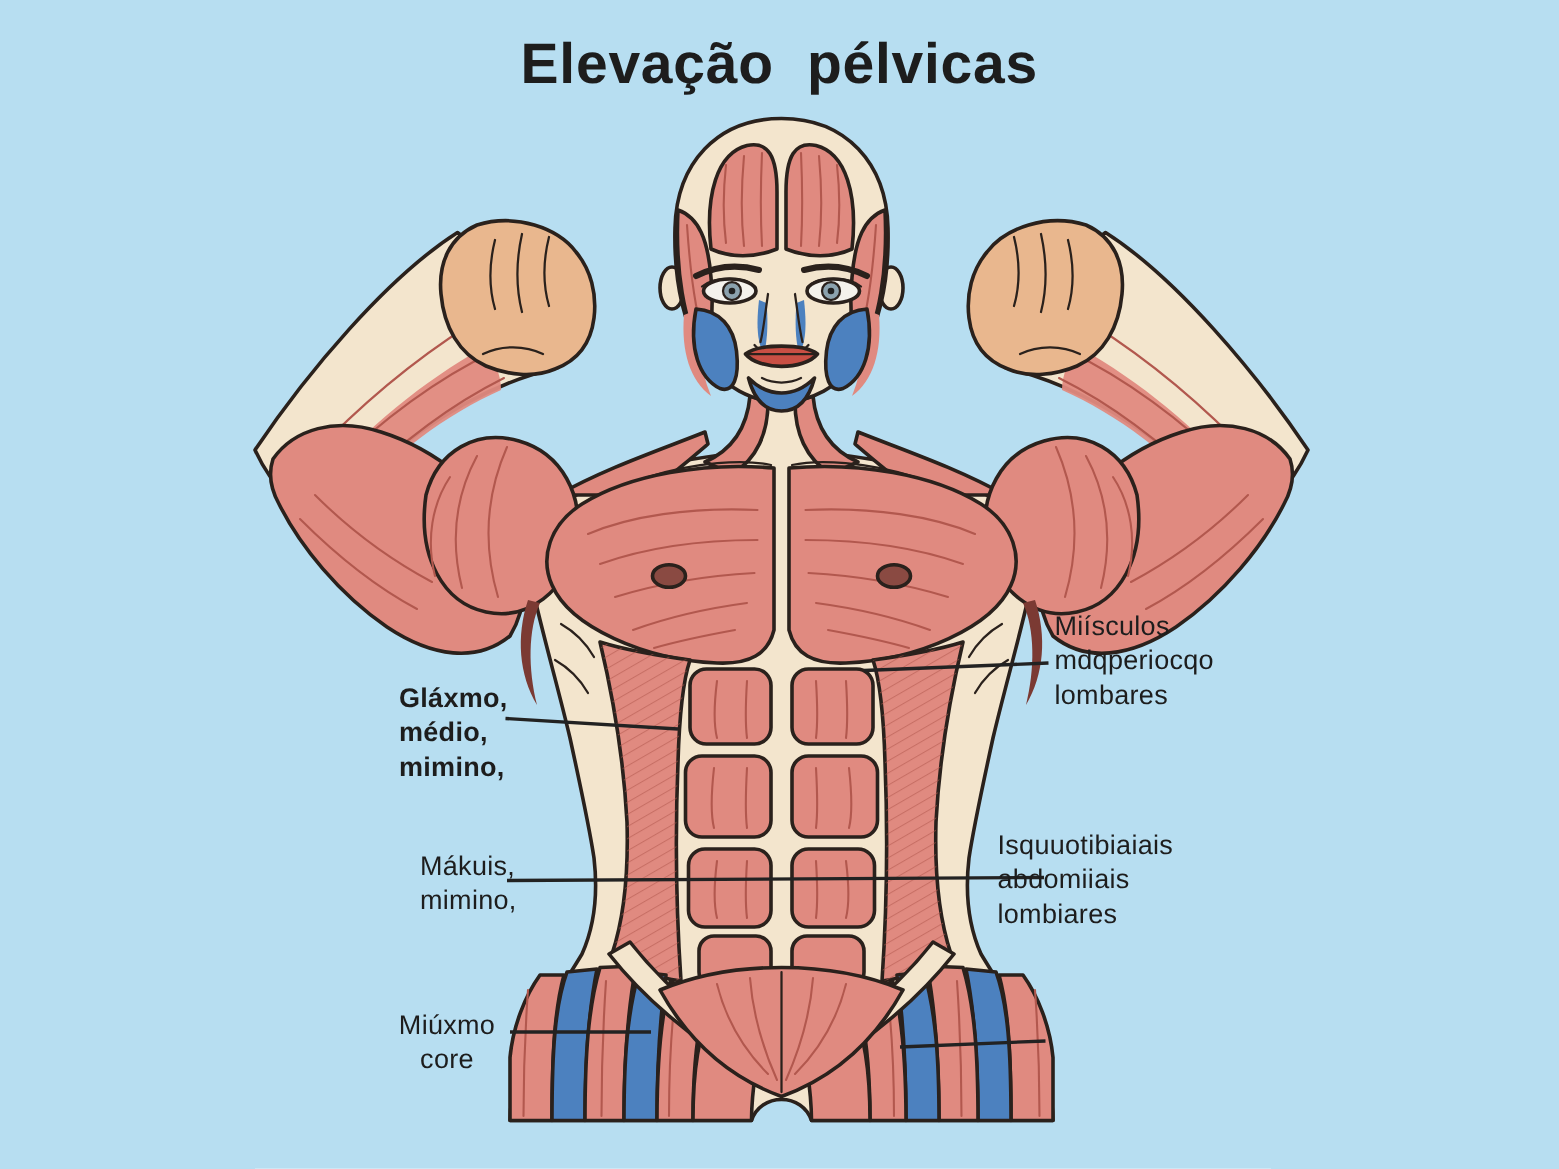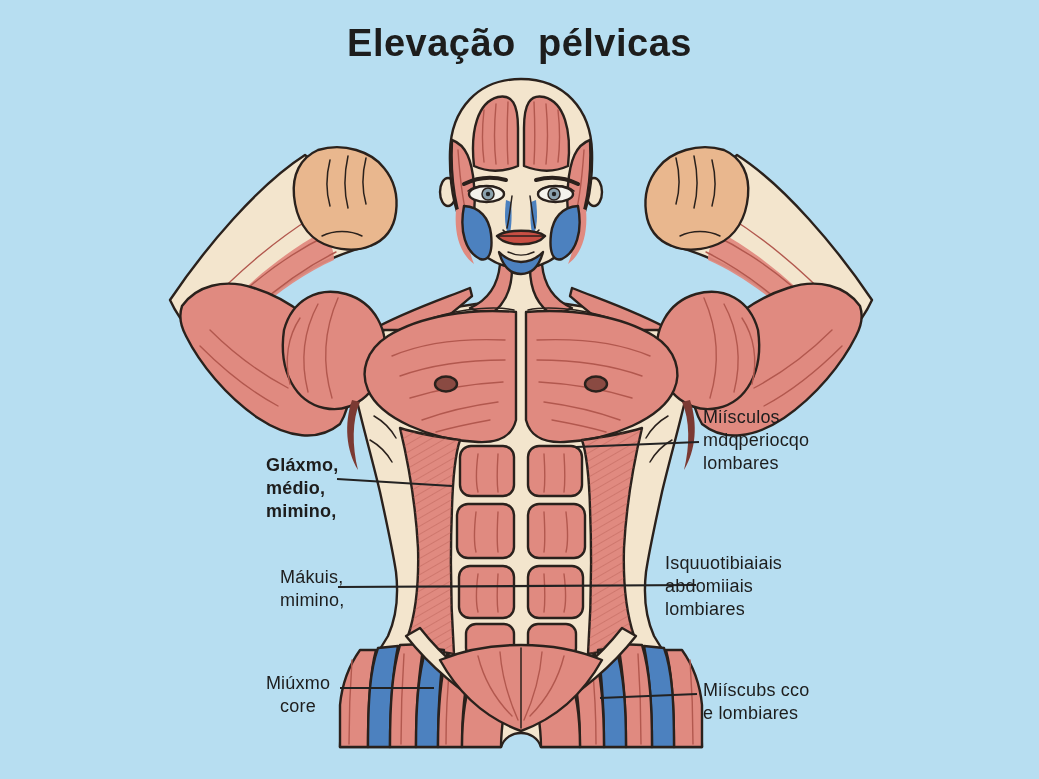--- a/index.html
+++ b/index.html
@@ -261,18 +261,14 @@
   <div class="label" style="left:703px;top:406px;">
     <span>Miísculos</span>
     <span>mdqperiocqo</span>
     <span>lombares</span>
   </div>
   <div class="label" style="left:665px;top:552px;">
     <span>Isquuotibiaiais</span>
     <span>abdomiiais</span>
     <span>lombiares</span>
   </div>
-  <div class="label" style="left:703px;top:679px;">
-    <span>Miíscubs cco</span>
-    <span>e lombiares</span>
-  </div>
 
 </div>
 
 </body></html>

